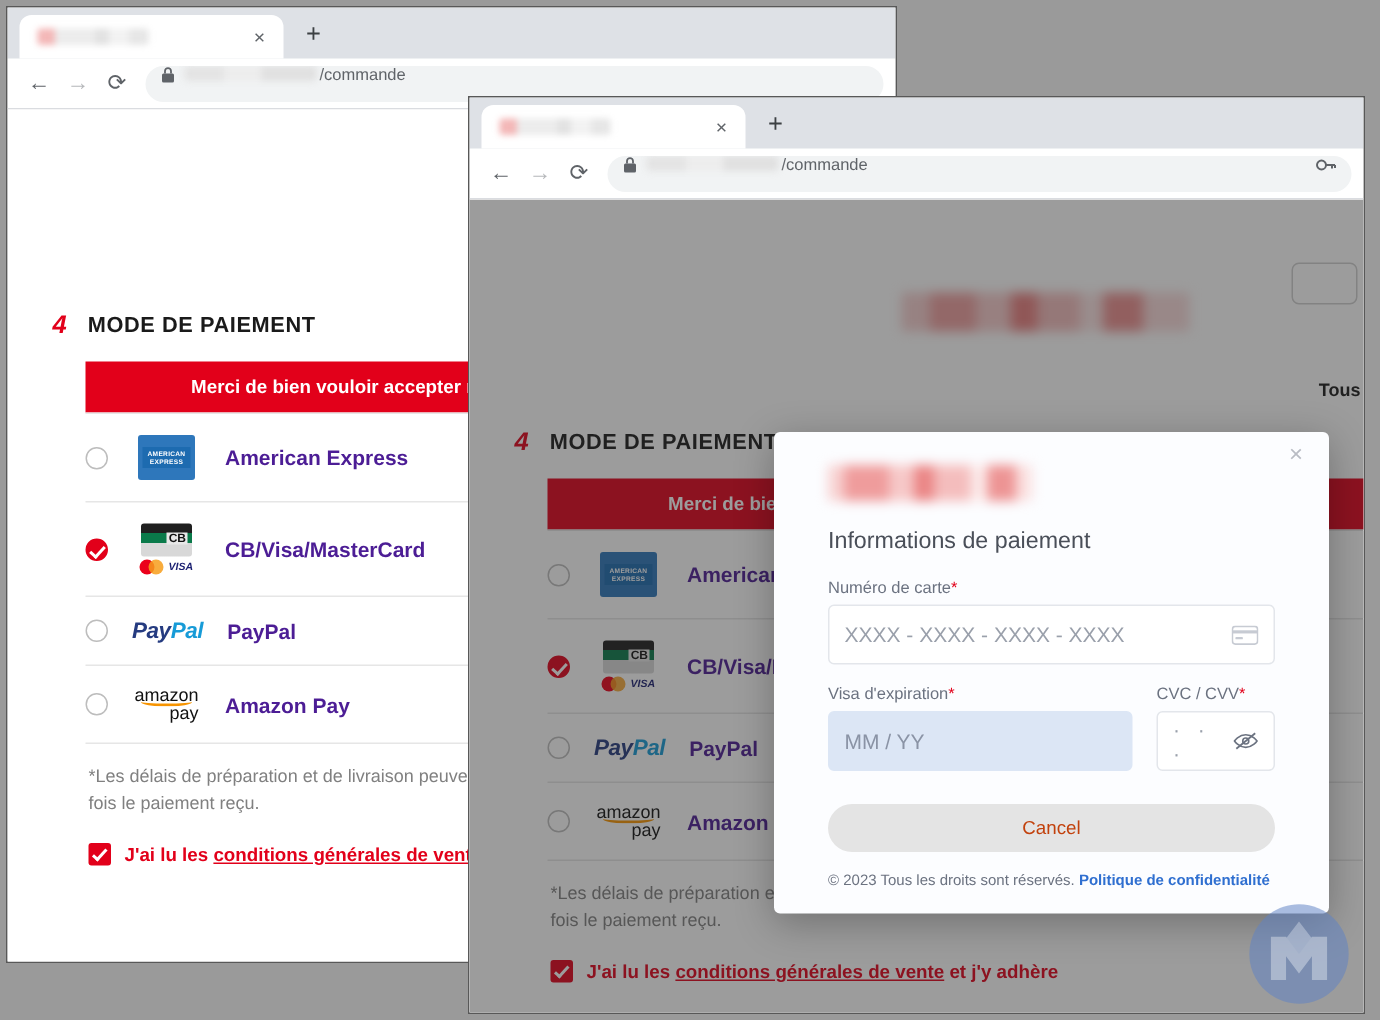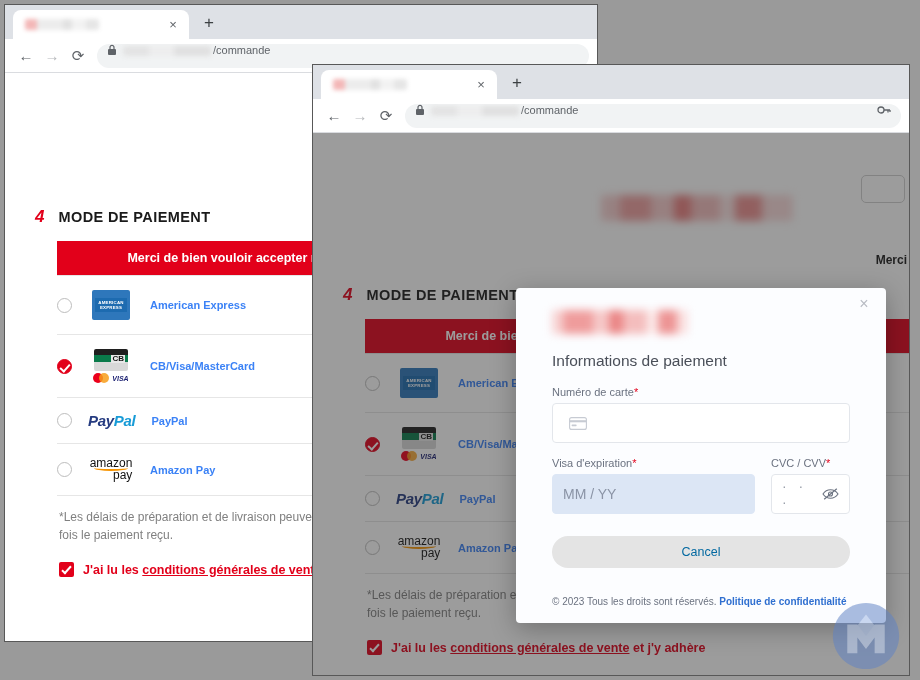--- a/index.html
+++ b/index.html
@@ -77,22 +77,22 @@
     text-align: center;
     flex: none;
   }
   .nav-btn.dim { color: #b6b8bb; }
   .omnibox {
     flex: 1;
     height: 24px;
     background: #f1f3f4;
     border-radius: 12px;
     display: flex;
-    align-items: flex-end;
-    padding: 12px 10px;
+    align-items: flex-start;
+    padding: 0 10px;
     margin-left: 6px;
     min-width: 0;
     overflow: hidden;
   }
   .lock-icon { flex: none; margin-right: 6px; }
   .url-blur {
     width: 88px; height: 10px;
     border-radius: 2px;
     background: linear-gradient(90deg,#e3e3e3 0 30%, #ededed 30% 58%, #e0e0e0 58% 100%);
     filter: blur(2.4px);
@@ -172,21 +172,21 @@
   .radio.checked::after {
     content: "";
     position: absolute;
     left: 4px; top: 2px;
     width: 4px; height: 8px;
     border: solid #fff;
     border-width: 0 2px 2px 0;
     transform: rotate(42deg);
   }
   .pay-logo { width: 46px; flex: none; display: flex; justify-content: center; }
-  .pay-label { font-weight: bold; font-size: 11px; color: #3b82f6; }
+  .pay-label { font-weight: bold; font-size: 14px; color: #4c1d95; }
 
   .amex {
     width: 38px; height: 30px;
     background: #2e77bb;
     border-radius: 2px;
     display: flex; align-items: center; justify-content: center;
   }
   .amex span {
     color: #fff; font-size: 4.4px; font-weight: bold;
     line-height: 5px; text-align: center; letter-spacing: .2px;
@@ -340,25 +340,25 @@
     display: flex; gap: 16px;
     padding: 8px 36px 0;
   }
   .btn {
     flex: 1; height: 32px;
     border: none; border-radius: 3px;
     font-family: "Liberation Sans", sans-serif;
     font-size: 12.5px;
     cursor: pointer;
   }
-  .btn-cancel { background: #e4e4e4; color: #0369a1; border-radius: 16px; }
+  .btn-cancel { background: #e4e4e4; color: #c2410c; border-radius: 16px; }
   .btn-pay { background: #e8102b; color: #ffffff; font-weight: bold; }
   .modal-footer {
     padding: 12px 36px 14px;
-    font-size: 10px; color: #6b7280; line-height: 15px; margin-top: 14px;
+    font-size: 10px; color: #6b7280; line-height: 15px;
   }
   .modal-footer a { color: #2f6fd0; text-decoration: none; font-weight: bold; }
 
   
   .watermark {
     position: absolute;
     right: 18px; bottom: 8px;
     width: 72px; height: 72px;
     z-index: 30;
     opacity: .62;
@@ -568,36 +568,37 @@
             <span class="cgv-text"><span>J'ai lu les </span><u>conditions générales de vente</u><span> et j'y adhère</span></span>
           </div>
 
           <div class="validate-wrap" style="padding-right:120px;">
             
           </div>
         </div>
       </div>
 
       <div class="total-box"></div>
-      <div class="total-label">Merci</div>
+      <div class="total-label">Tous</div>
 
       <div class="dim-overlay"></div>
 
       <div class="modal" style="left:203px; top:155px; width:370px;">
 
         <div class="modal-close">×</div>
 
         <div class="modal-body">
           <div class="modal-logo-blur"></div>
 
           <div class="modal-title">Informations de paiement</div>
 
           <div class="field">
             <label class="field-label"><span>Numéro de carte</span><span class="req">*</span></label>
             <div class="input-wrap">
+              <input type="text" value="" placeholder="XXXX - XXXX - XXXX - XXXX" style="">
               <span class="trailing-icon">
                 <svg width="18" height="13" viewBox="0 0 18 13">
                   <rect x="0.6" y="0.6" width="16.8" height="11.8" rx="2" fill="none" stroke="#c7cbd3" stroke-width="1.1"></rect>
                   <rect x="0.6" y="3.2" width="16.8" height="2.1" fill="#c7cbd3"></rect>
                   <rect x="2.6" y="7.6" width="5" height="1.6" rx=".6" fill="#c7cbd3"></rect>
                 </svg>
               </span>
             </div>
           </div>
 

